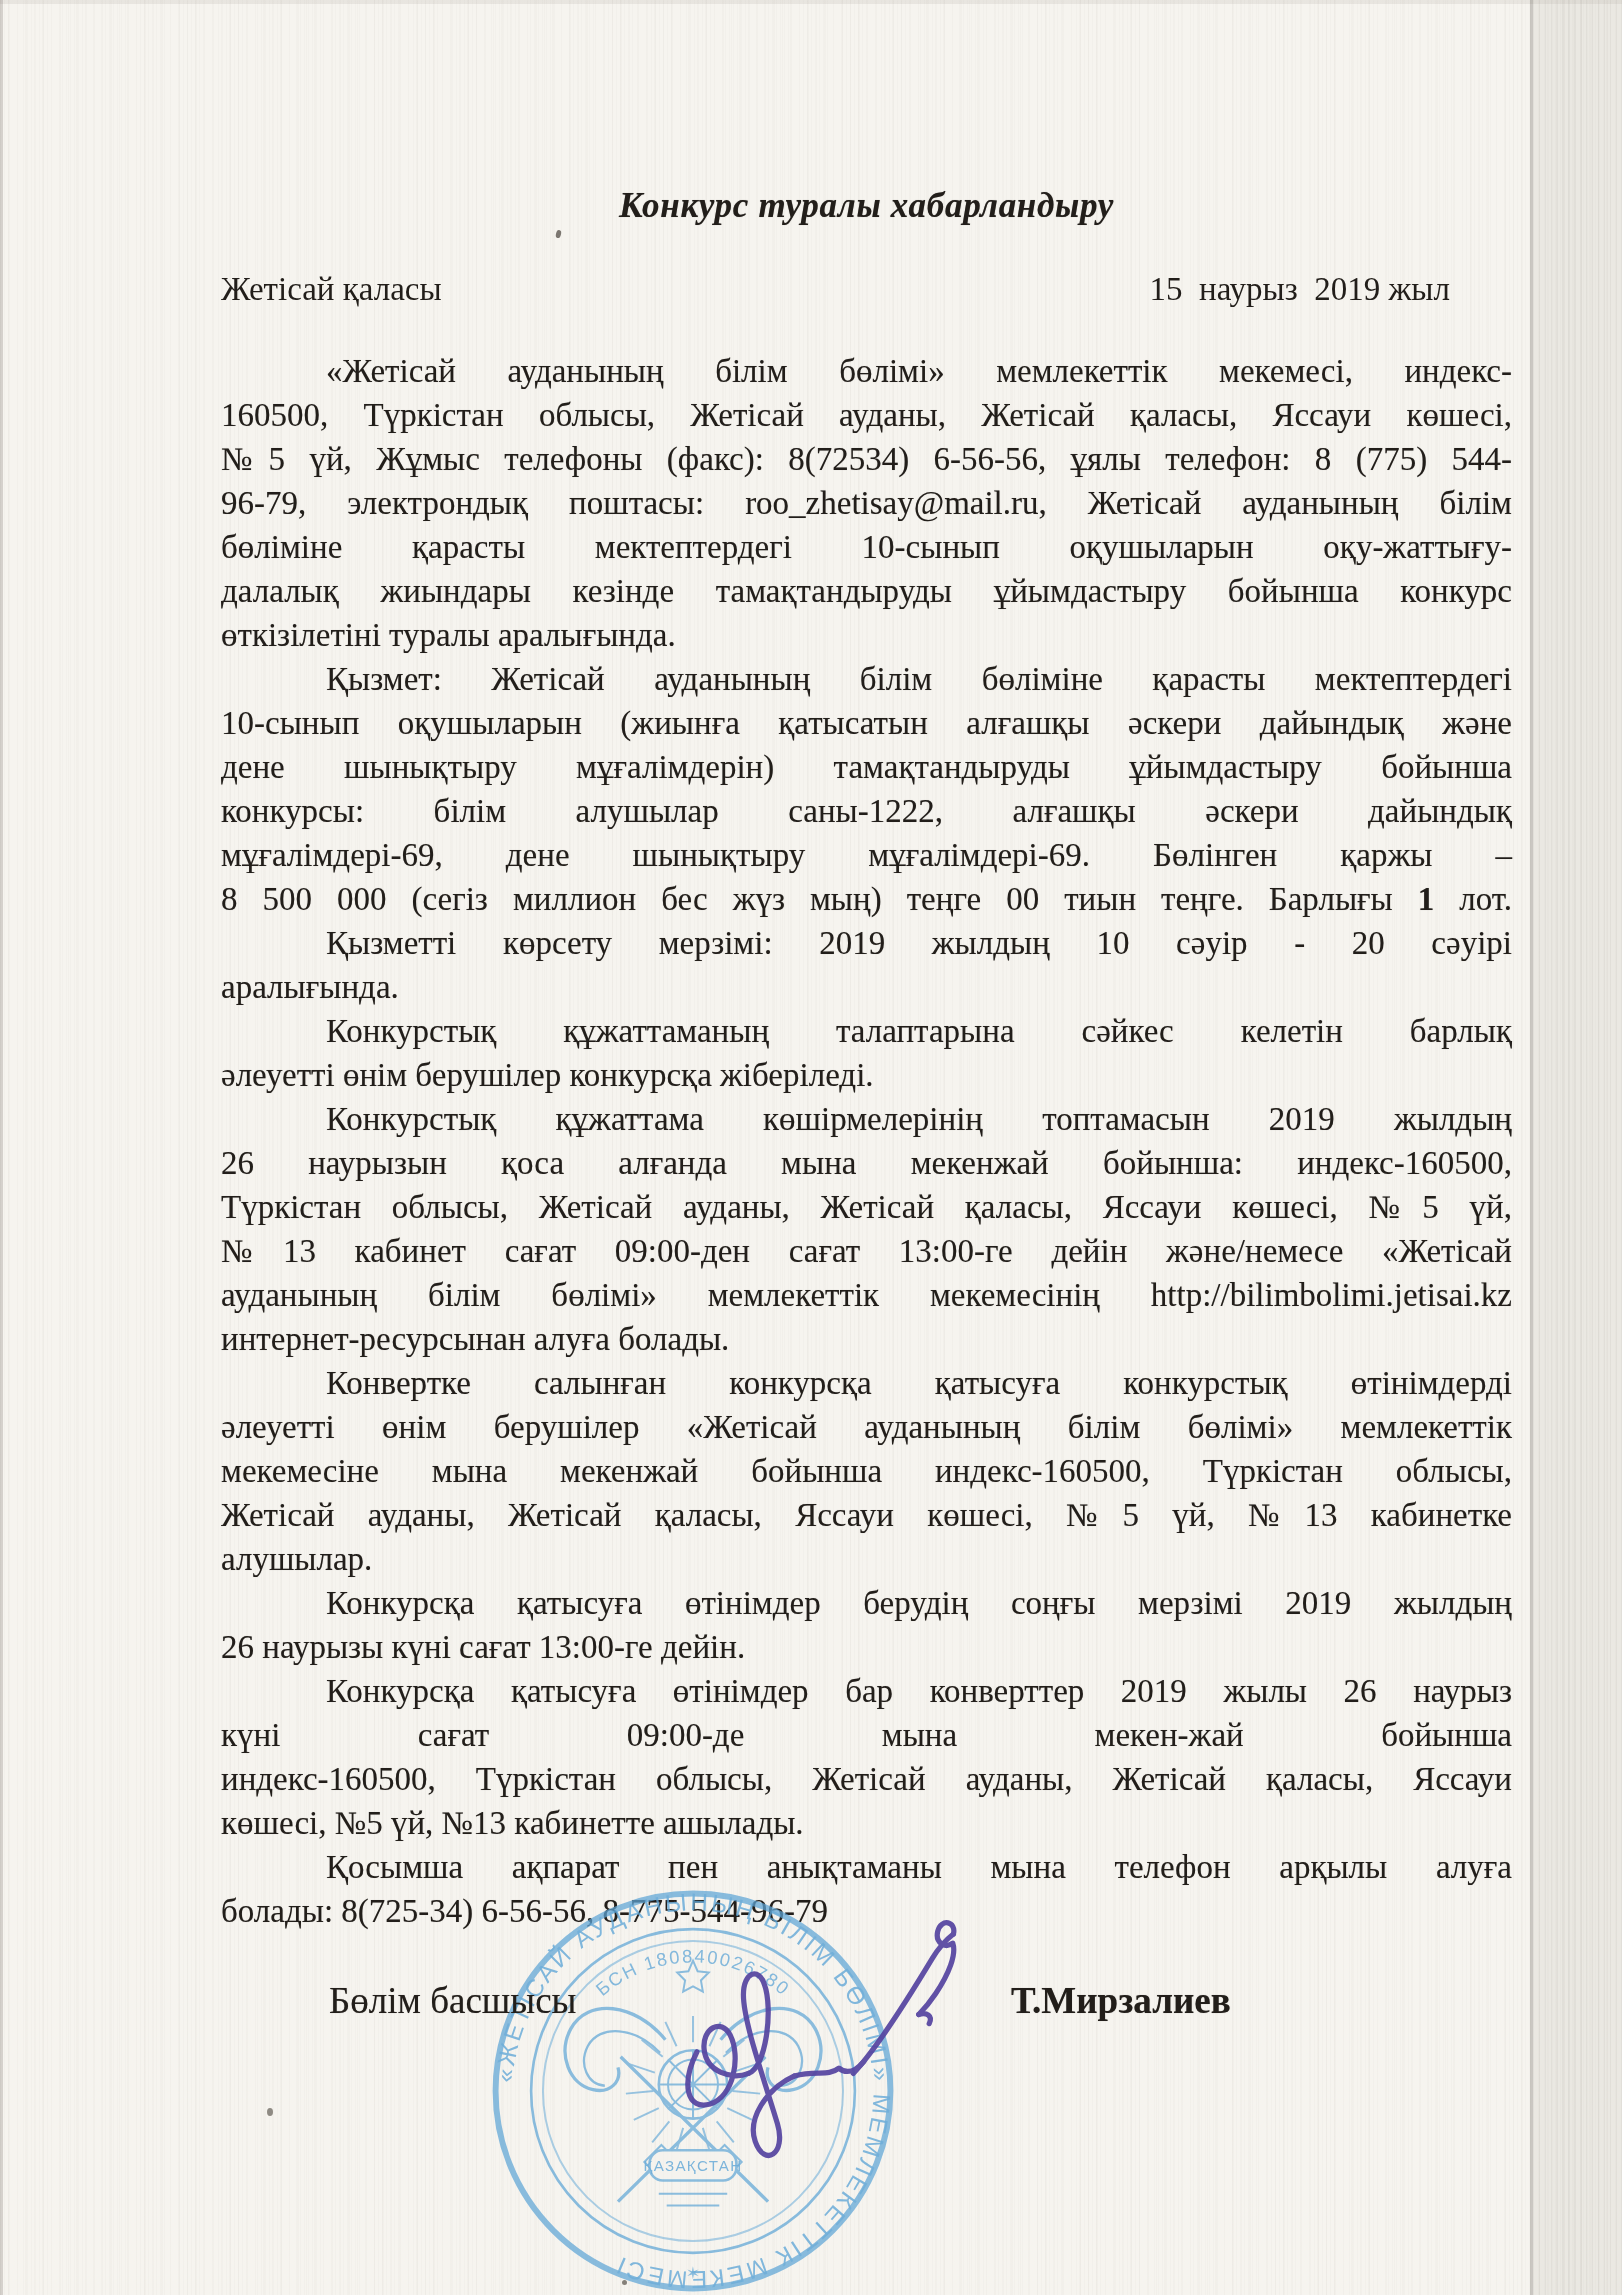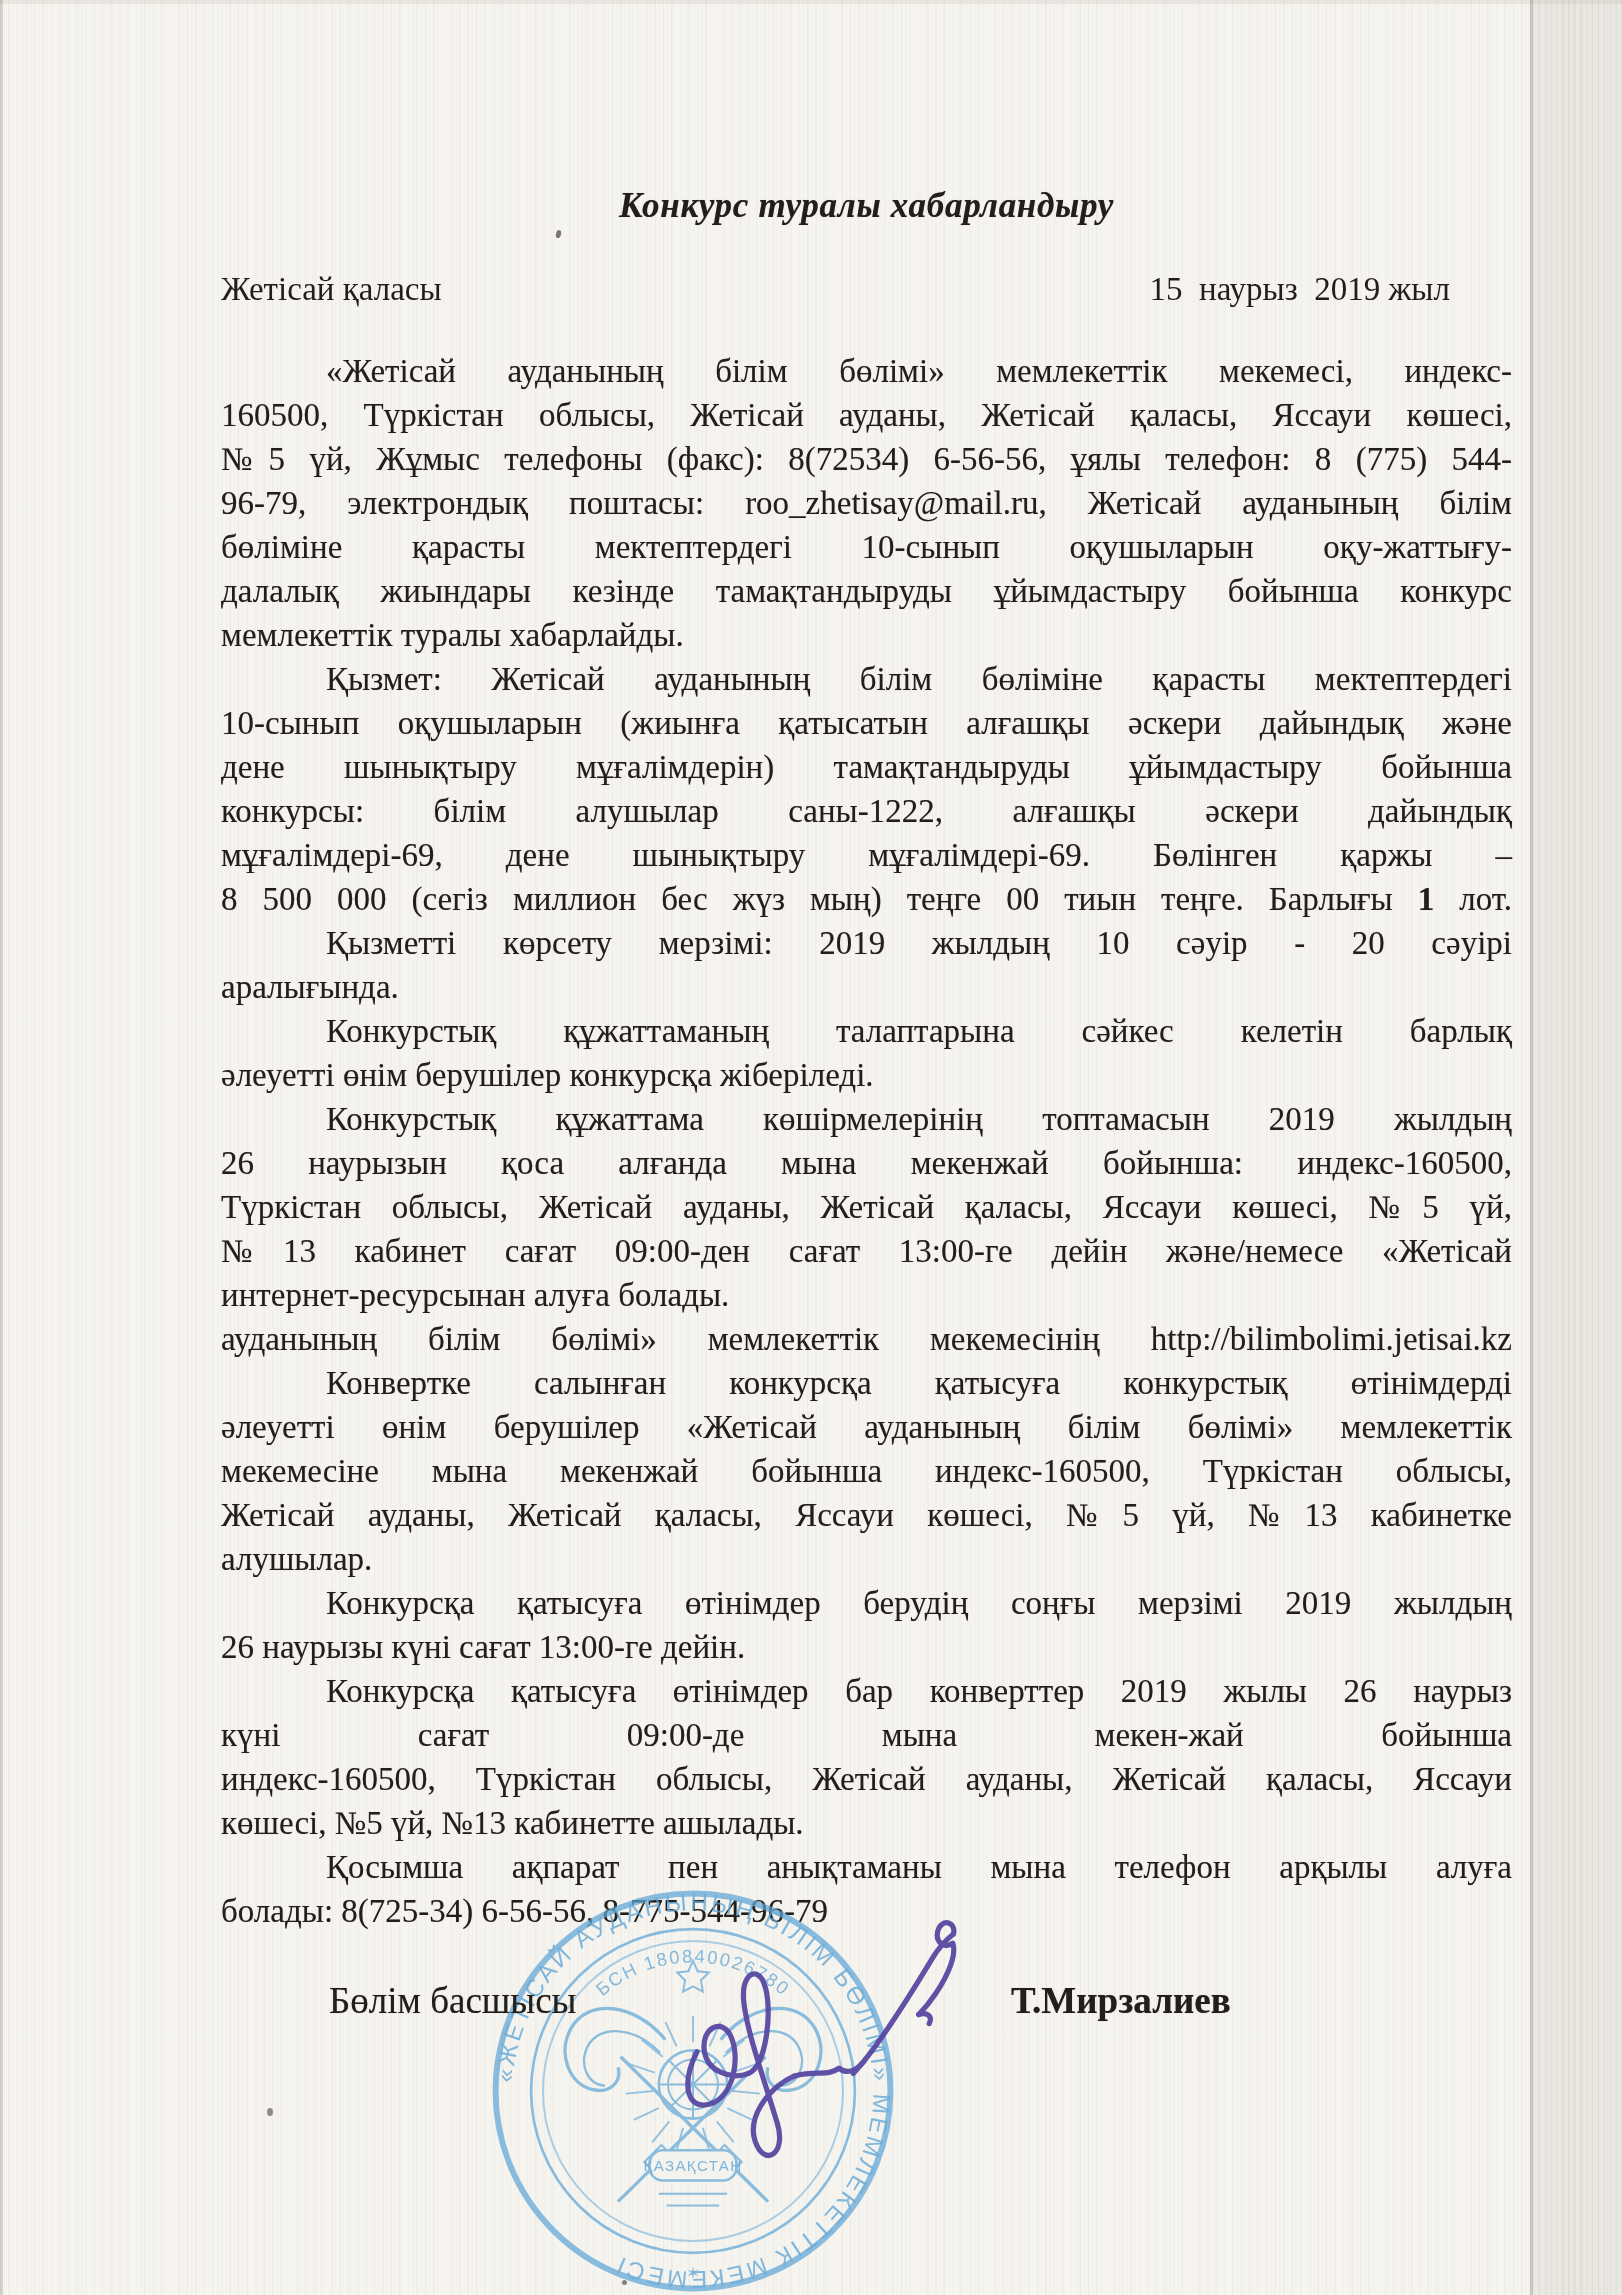--- a/index.html
+++ b/index.html
@@ -86,21 +86,21 @@
   </div>
 
   <div class="body">
     <div class="para">
         <div class="line first">«Жетісай ауданының білім бөлімі» мемлекеттік мекемесі, индекс-</div>
         <div class="line">160500, Түркістан облысы, Жетісай ауданы, Жетісай қаласы, Яссауи көшесі,</div>
         <div class="line">№5 үй, Жұмыс телефоны (факс): 8(72534) 6-56-56, ұялы телефон: 8 (775) 544-</div>
         <div class="line">96-79, электрондық поштасы: roo_zhetisay@mail.ru, Жетісай ауданының білім</div>
         <div class="line">бөліміне қарасты мектептердегі 10-сынып оқушыларын оқу-жаттығу-</div>
         <div class="line">далалық жиындары кезінде тамақтандыруды ұйымдастыру бойынша конкурс</div>
-        <div class="line nj">мемлекеттік туралы хабарлайды.</div>
+        <div class="line nj">өткізілетіні туралы аралығында.</div>
       </div>
     <div class="para">
         <div class="line first">Қызмет: Жетісай ауданының білім бөліміне қарасты мектептердегі</div>
         <div class="line">10-сынып оқушыларын (жиынға қатысатын алғашқы әскери дайындық және</div>
         <div class="line">дене шынықтыру мұғалімдерін) тамақтандыруды ұйымдастыру бойынша</div>
         <div class="line">конкурсы: білім алушылар саны-1222, алғашқы әскери дайындық</div>
         <div class="line">мұғалімдері-69, дене шынықтыру мұғалімдері-69.  Бөлінген қаржы –</div>
         <div class="line"><span>8 500 000 (сегіз миллион бес жүз мың) теңге 00 тиын теңге. Барлығы </span><span style="font-weight: 700;">1</span><span> лот.</span></div>
       </div>
     <div class="para">
@@ -109,22 +109,22 @@
       </div>
     <div class="para">
         <div class="line first">Конкурстық құжаттаманың талаптарына сәйкес келетін барлық</div>
         <div class="line nj">әлеуетті өнім берушілер конкурсқа жіберіледі.</div>
       </div>
     <div class="para">
         <div class="line first">Конкурстық құжаттама көшірмелерінің топтамасын 2019 жылдың</div>
         <div class="line">26 наурызын қоса алғанда мына мекенжай бойынша: индекс-160500,</div>
         <div class="line">Түркістан облысы, Жетісай ауданы, Жетісай қаласы, Яссауи көшесі, №5 үй,</div>
         <div class="line">№13 кабинет сағат 09:00-ден сағат 13:00-ге дейін және/немесе «Жетісай</div>
+        <div class="line">ауданының білім бөлімі» мемлекеттік мекемесінің http://bilimbolimi.jetisai.kz</div>
         <div class="line nj">интернет-ресурсынан алуға болады.</div>
-        <div class="line">ауданының білім бөлімі» мемлекеттік мекемесінің http://bilimbolimi.jetisai.kz</div>
       </div>
     <div class="para">
         <div class="line first">Конвертке салынған конкурсқа қатысуға конкурстық өтінімдерді</div>
         <div class="line">әлеуетті өнім берушілер «Жетісай ауданының білім бөлімі» мемлекеттік</div>
         <div class="line">мекемесіне мына мекенжай бойынша индекс-160500, Түркістан облысы,</div>
         <div class="line">Жетісай ауданы, Жетісай қаласы, Яссауи көшесі, №5 үй, №13 кабинетке</div>
         <div class="line nj">алушылар.</div>
       </div>
     <div class="para">
         <div class="line first">Конкурсқа қатысуға өтінімдер берудің соңғы мерзімі 2019 жылдың</div>

